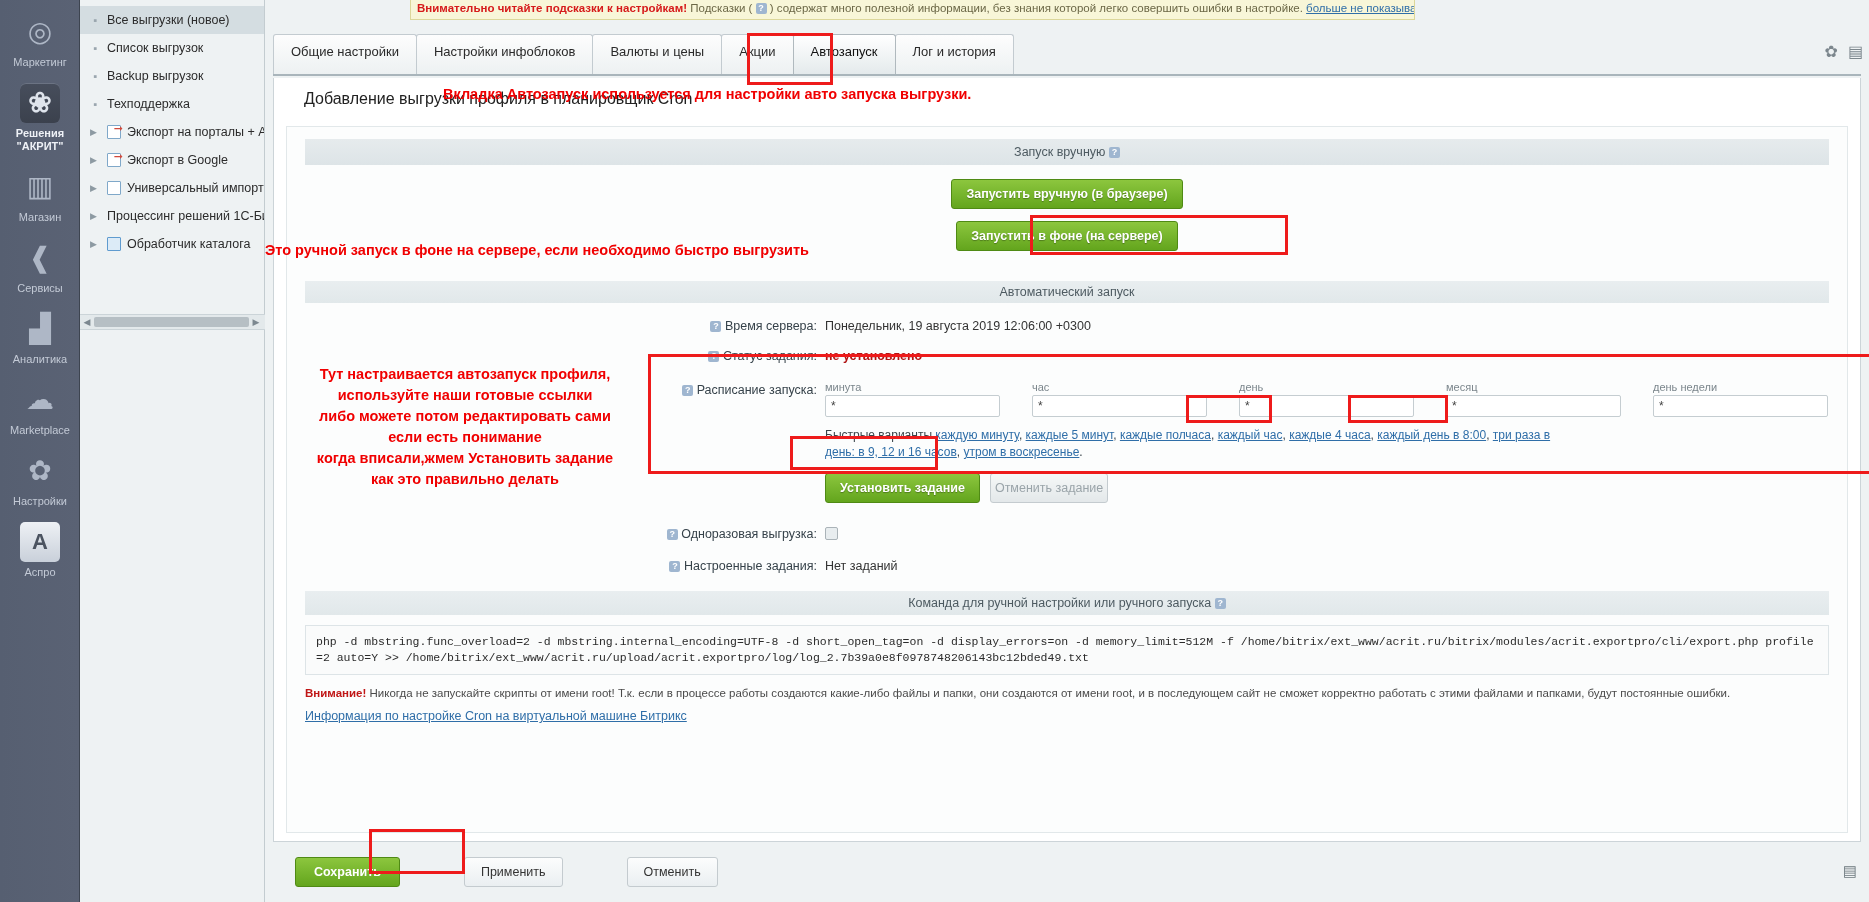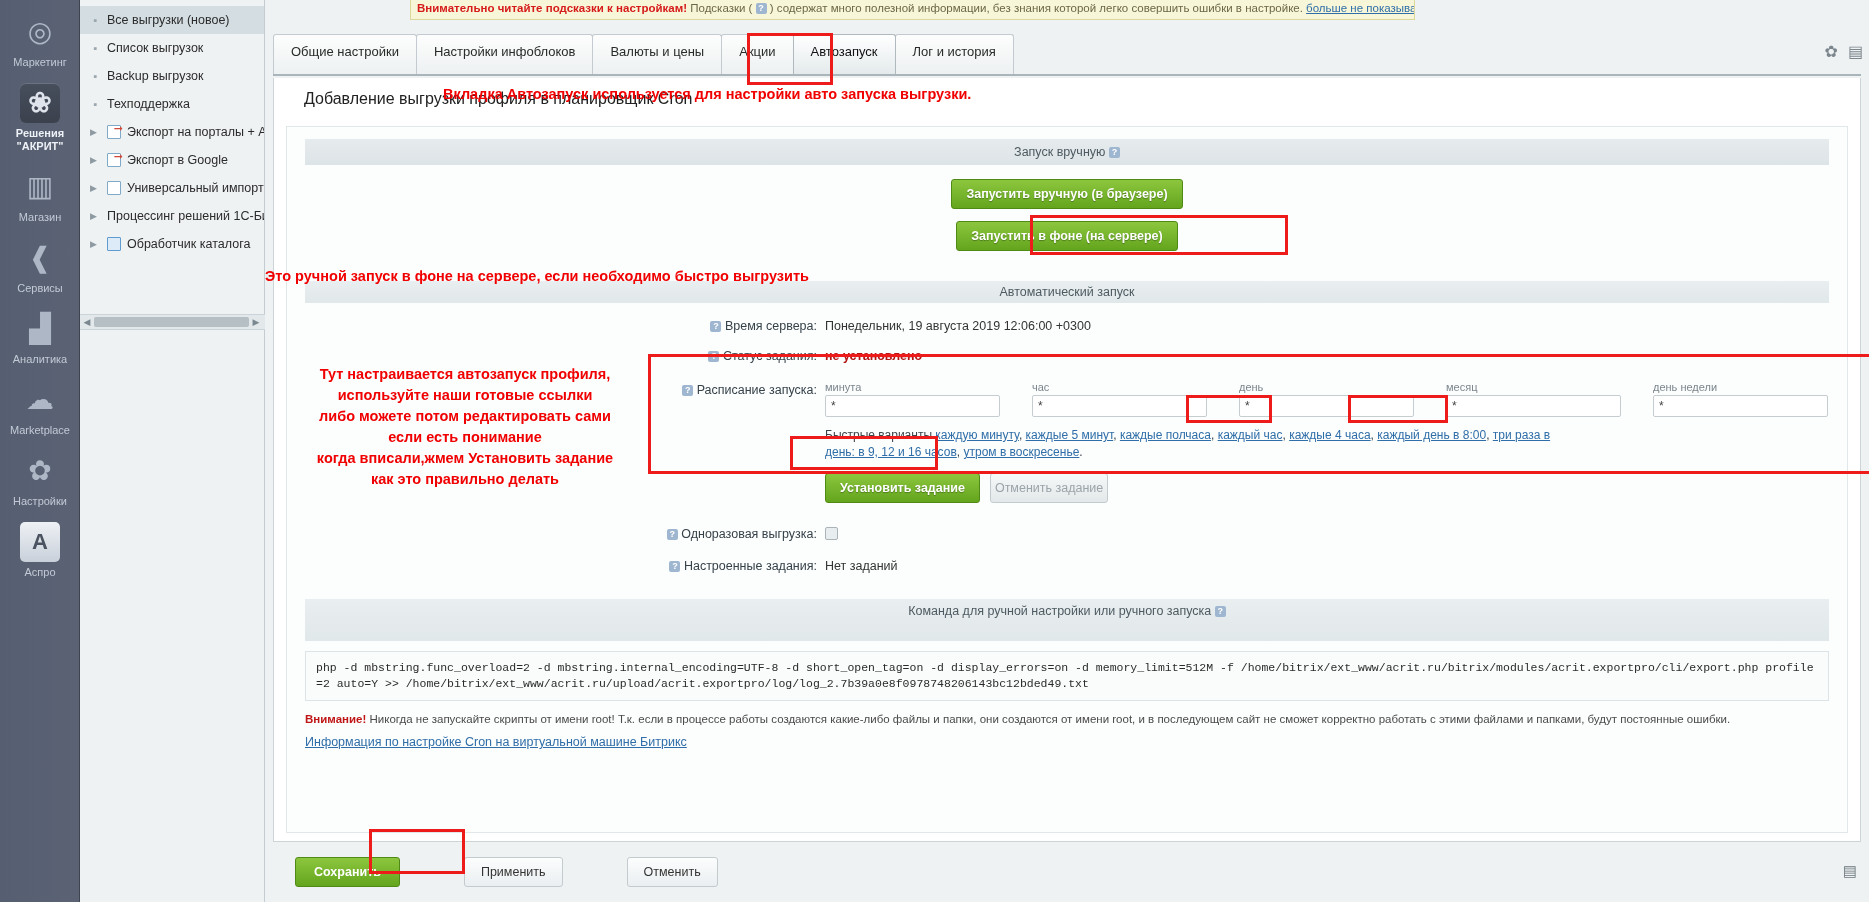--- a/index.html
+++ b/index.html
@@ -426,21 +426,21 @@
           <div class="frow" style="margin-top:16px;">
             <div class="flabel">
               <span class="qmark">?</span>
               <span>Настроенные задания:</span>
             </div>
             <div class="fval">Нет заданий</div>
           </div>
 
         </div>
 
-        <div class="secthead2" style="margin-top:26px;height:42px;line-height:24px;">
+        <div class="secthead2" style="margin-top:18px;height:24px;line-height:24px;">
           <span>Команда для ручной настройки или ручного запуска</span>
           <span class="qmark">?</span>
         </div>
 
         <div class="cmdbox">php -d mbstring.func_overload=2 -d mbstring.internal_encoding=UTF-8 -d short_open_tag=on -d display_errors=on -d memory_limit=512M -f /home/bitrix/ext_www/acrit.ru/bitrix/modules/acrit.exportpro/cli/export.php profile=2 auto=Y &gt;&gt; /home/bitrix/ext_www/acrit.ru/upload/acrit.exportpro/log/log_2.7b39a0e8f0978748206143bc12bded49.txt</div>
 
         <div class="warn">
           <b>Внимание!</b><span> Никогда не запускайте скрипты от имени root! Т.к. если в процессе работы создаются какие-либо файлы и папки, они создаются от имени root, и в последующем сайт не сможет корректно работать с этими файлами и папками, будут постоянные ошибки.</span>
         </div>
         <div class="warnlink">
@@ -453,21 +453,21 @@
     <div class="footer">
       <button class="btn-save">Сохранить</button>
       <button class="btn-plain">Применить</button>
       <button class="btn-plain">Отменить</button>
       <span class="rightmark" style="right:4px;top:14px;">▤</span>
     </div>
 
     <div class="redhead" style="left:178px;top:86px;">Вкладка Автозапуск используется для настройки авто запуска выгрузки.</div>
 
     <div class="hl-box" style="left:765px;top:215px;width:258px;height:40px;"></div>
-    <div class="annot" style="left:0px;top:268px;">Это ручной запуск в фоне на сервере, если необходимо быстро выгрузить</div>
+    <div class="annot" style="left:0px;top:242px;">Это ручной запуск в фоне на сервере, если необходимо быстро выгрузить</div>
 
     <div class="hl-box" style="left:383px;top:354px;width:1298px;height:120px;"></div>
     <div class="hl-box" style="left:921px;top:395px;width:86px;height:28px;"></div>
     <div class="hl-box" style="left:1083px;top:395px;width:100px;height:28px;"></div>
     <div class="hl-box" style="left:525px;top:436px;width:148px;height:34px;"></div>
 
     <div class="annot-blk" style="left:-10px;top:364px;width:420px;">
         <div>Тут настраивается автозапуск профиля,</div>
         <div>используйте наши готовые ссылки</div>
         <div>либо можете потом редактировать сами</div>

